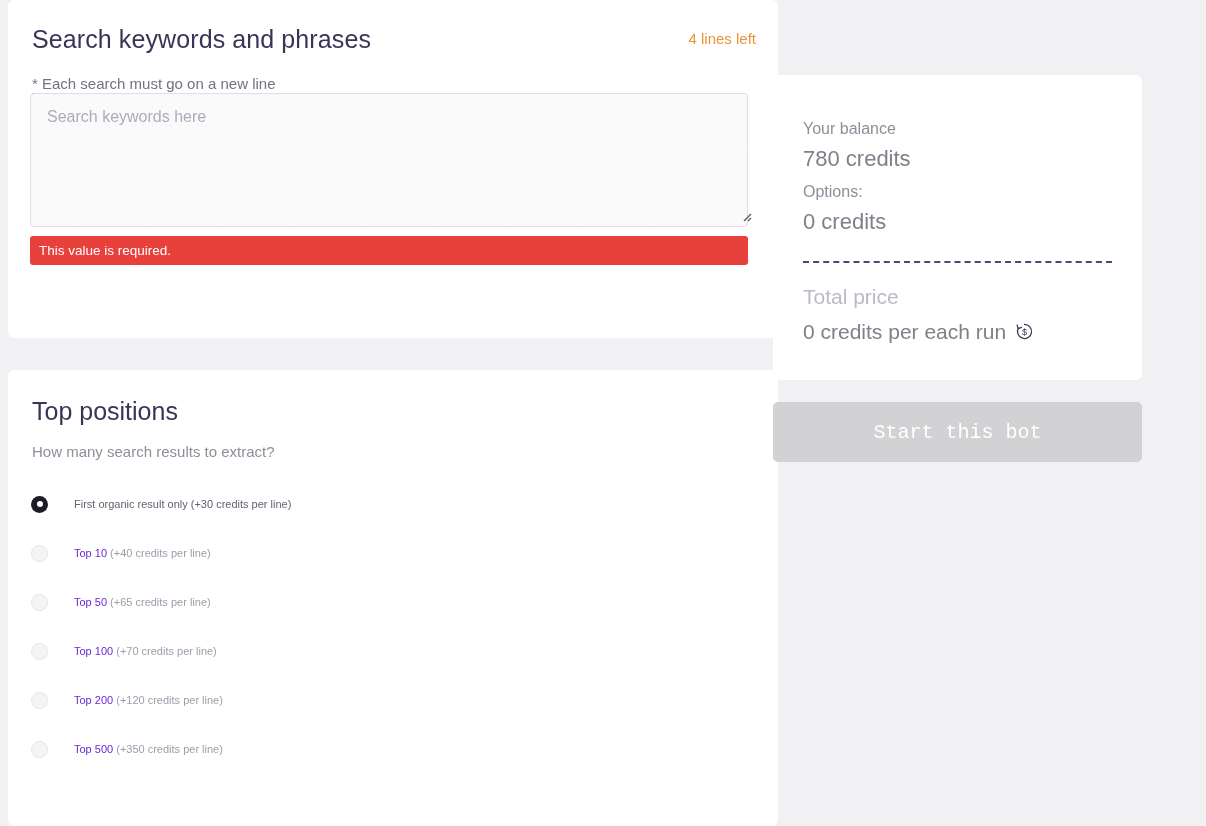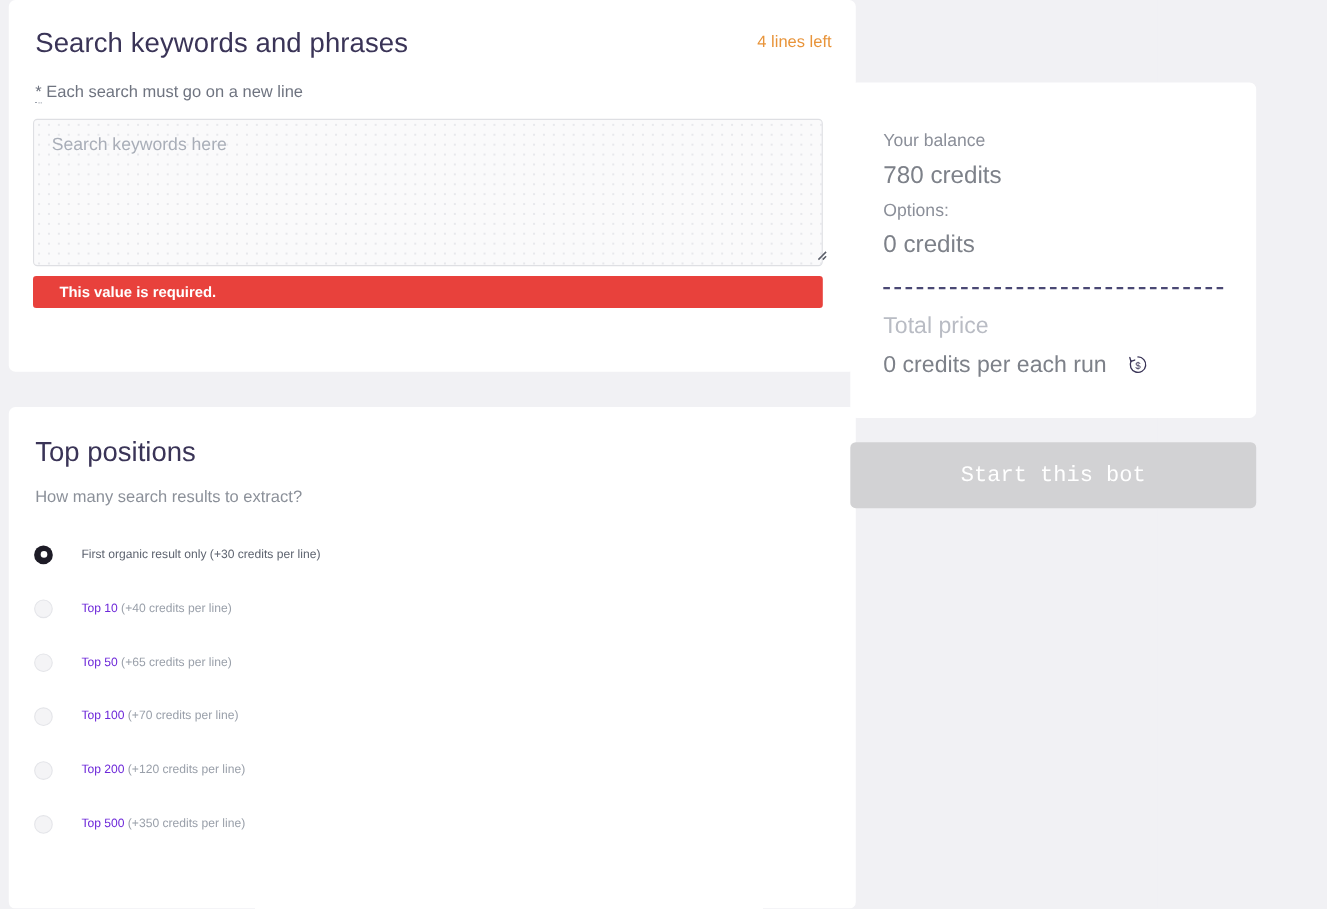--- a/index.html
+++ b/index.html
@@ -66,21 +66,20 @@
     margin: 21px 0 0 2px;
     line-height: 1.2;
   }
   .kw-hint .req {
     border-bottom: 1px dotted #9aa0ab;
     padding-bottom: 1px;
   }
 
   .kw-textarea-wrap {
     position: relative;
-    margin-top: 15px;
   }
 
   .kw-textarea {
     width: 718px;
     height: 134px;
     border: 1px solid #dedfe3;
     border-radius: 4px;
     background-color: #fafafb;
     background-image:
       radial-gradient(#e7e8ec 0.8px, transparent 0.9px);
@@ -105,22 +104,21 @@
   }
 
   .error-banner {
     margin-top: 9px;
     width: 718px;
     height: 29px;
     background: #e8413c;
     border-radius: 3px;
     display: flex;
     align-items: center;
-    padding-left: 24px;
-    font-weight: bold;
+    padding-left: 9px;
   }
   .error-banner span {
     color: #ffffff;
     font-size: 13.5px;
   }
 
   .card-positions {
     margin-top: 32px;
     padding: 28px 22px 24px 22px;
     min-height: 456px;
@@ -228,21 +226,21 @@
     font-weight: 400;
     line-height: 1.2;
   }
   .total-value {
     font-size: 21px;
     color: #7d8189;
     margin: 10px 0 0 0;
     font-weight: 400;
     display: flex;
     align-items: center;
-    gap: 19px;
+    gap: 9px;
     line-height: 1.2;
   }
 
   .start-btn {
     margin-top: 22px;
     width: 369px;
     height: 60px;
     background: #d2d2d4;
     border: none;
     border-radius: 5px;

